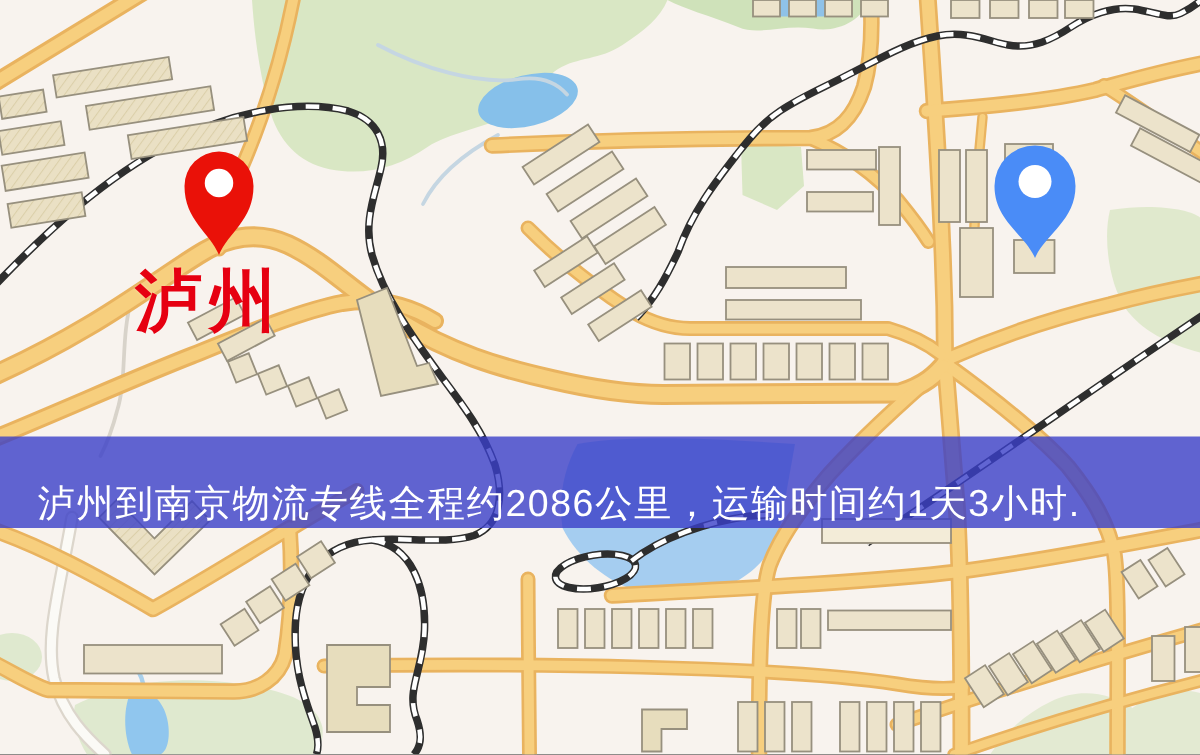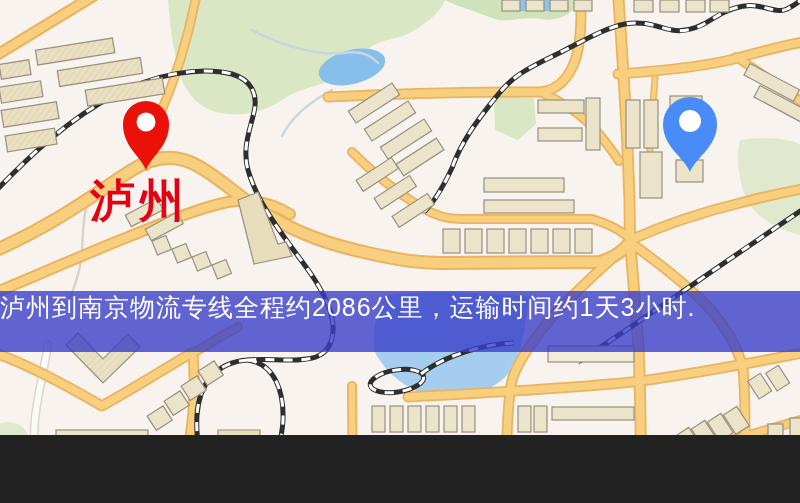--- a/index.html
+++ b/index.html
@@ -1,33 +1,33 @@
 <!DOCTYPE html>
 <html><head>
 <meta charset="utf-8">
 <style>
   html,body{margin:0;padding:0;background:#222;}
   .screen{
-    position:relative;width:800px;height:435px;overflow:hidden;
+    position:relative;width:800px;height:503px;overflow:hidden;
     font-family:"Liberation Sans","DejaVu Sans",sans-serif;
     background:#f8f3ee;
   }
   svg.map{position:absolute;left:0;top:0;}
   .marker-label{
     position:absolute;font-weight:700;line-height:1;
     font-family:"Liberation Sans","DejaVu Sans",sans-serif;
     text-shadow:0 0 2px rgba(255,255,255,.35);
     user-select:none;
   }
   .origin-label{left:90px;top:178px;font-size:45px;letter-spacing:4px;color:#e60011;}
   .destination-label{left:641px;top:181px;font-size:43px;letter-spacing:3px;color:#2433d9;}
   .route-banner{
     position:absolute;left:0;top:291px;width:800px;height:61px;
     background:rgba(58,62,200,0.80);
-    display:flex;align-items:flex-start;box-sizing:border-box;
+    display:flex;align-items:flex-end;box-sizing:border-box;padding-left:25px;
   }
   .route-banner .banner-text{
     color:#ffffff;font-size:25px;letter-spacing:1px;white-space:nowrap;
   }
 </style>
 </head>
 <body>
 
 <div class="screen">
 

